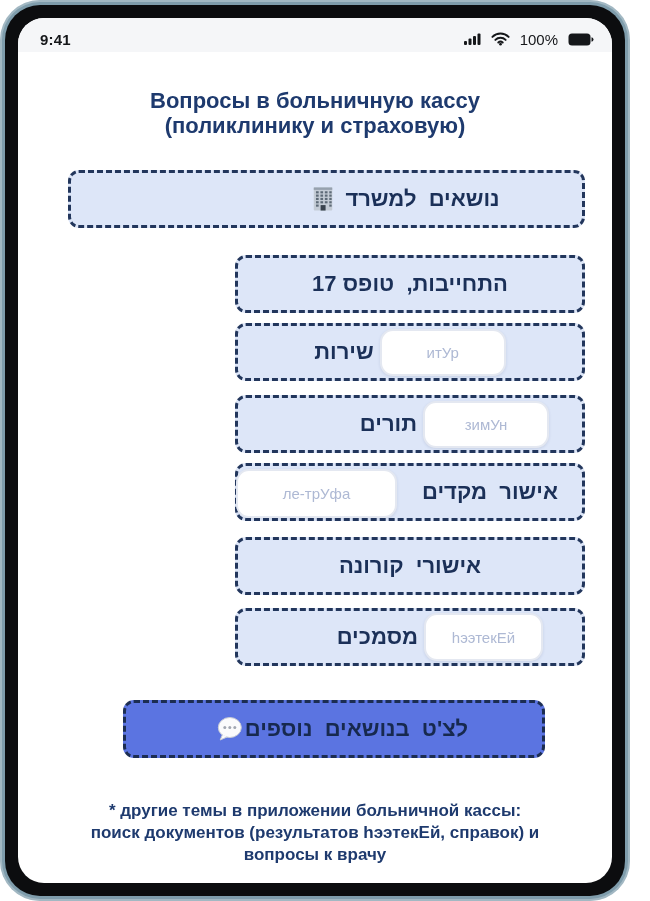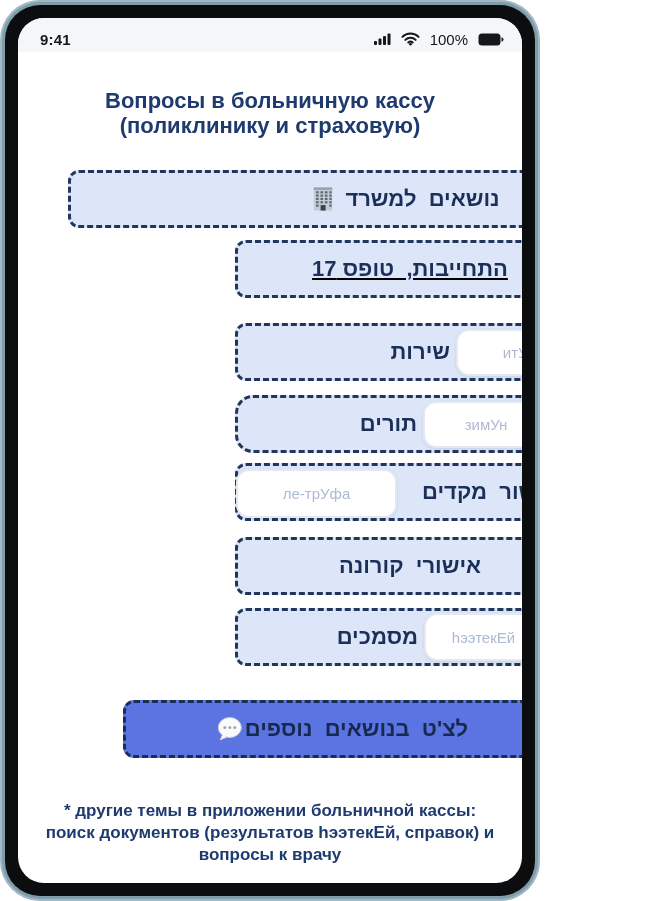--- a/index.html
+++ b/index.html
@@ -1,18 +1,18 @@
 <!DOCTYPE html>
 <html><head>
 <meta charset="utf-8">
 <style>
   html,body{margin:0;padding:0;background:#ffffff;}
   body{width:650px;height:901px;font-family:"Liberation Sans","DejaVu Sans",sans-serif;}
 
-  .device{position:relative;width:540px;height:901px;background:#7f9dac;border-radius:40px;
+  .device{position:relative;width:630px;height:901px;background:#7f9dac;border-radius:40px;
           box-shadow:inset 0 0 0 2px rgba(255,255,255,.28);}
   .bezel{position:absolute;inset:5px;background:#0c0d0f;border-radius:35px;}
   .screen{position:absolute;inset:13px;background:#ffffff;border-radius:26px;overflow:hidden;}
 
   .status-bar{height:34px;background:#f5f6f8;display:flex;justify-content:space-between;
               align-items:center;padding:8px 18px 0 22px;box-sizing:border-box;}
   .time{font-size:15px;font-weight:700;color:#15171a;letter-spacing:.2px;}
   .status-right{display:flex;align-items:center;gap:10px;}
   .pct{font-size:15px;font-weight:500;color:#15171a;}
 
@@ -21,23 +21,23 @@
 
   .topic{position:absolute;box-sizing:border-box;background:#dde6f8;border:3px dashed #22365c;
          border-radius:11px;display:flex;align-items:center;justify-content:center;
          padding:0;cursor:pointer;}
   .heb{direction:rtl;unicode-bidi:isolate;font-weight:700;font-size:22px;color:#1b3058;
        white-space:pre-wrap;}
   .inner{display:flex;align-items:center;gap:10px;}
 
   .row1{left:50px;top:152px;width:517px;height:58px;}
   .row1 .inner{transform:translateX(79px);}
-  .row2{left:217px;top:222px;width:350px;height:58px;text-decoration:underline;}
-  .row3{left:217px;top:305px;width:350px;height:58px;justify-content:flex-end;}
-  .row4{left:217px;top:377px;width:350px;height:58px;justify-content:flex-end;padding-right:33px;border-radius:18px;}
+  .row2{left:217px;top:237px;width:350px;height:58px;}
+  .row3{left:217px;top:305px;width:350px;height:58px;}
+  .row4{left:217px;top:377px;width:350px;height:58px;justify-content:flex-end;padding-right:33px;}
   .row5{left:217px;top:445px;width:350px;height:58px;position:absolute;}
   .row6{left:217px;top:519px;width:350px;height:58px;}
   .row7{left:217px;top:590px;width:350px;height:58px;justify-content:flex-end;padding-right:39px;}
 
   .chip{box-sizing:border-box;background:#ffffff;border:2px solid #e4e8f1;border-radius:13px;
         box-shadow:0 1px 3px rgba(40,60,110,.12);display:flex;align-items:center;
         justify-content:center;font-size:15px;color:#aeb9d4;white-space:pre-wrap;}
   .chip-inline{width:126px;height:47px;margin-left:6px;}
   .row7 .chip-inline{width:119px;height:48px;}
   .chip-left{position:absolute;left:-2px;top:3px;width:161px;height:49px;}

